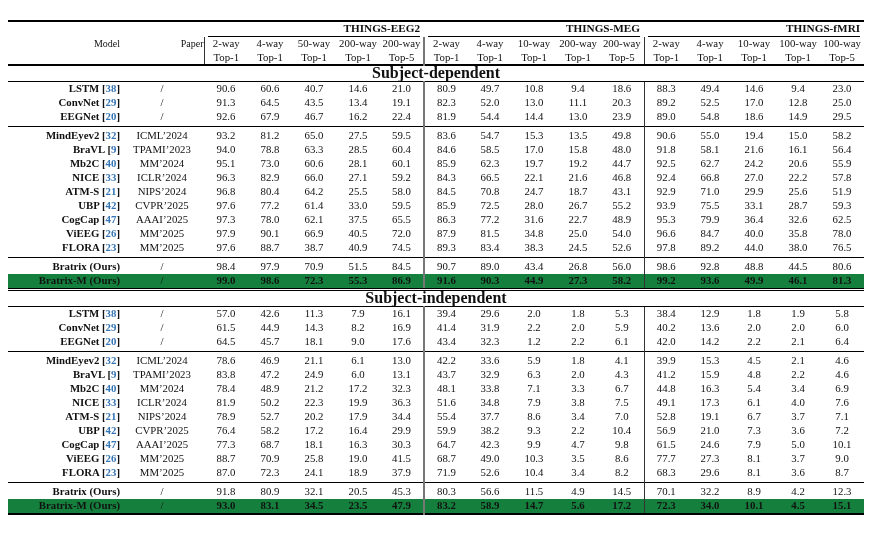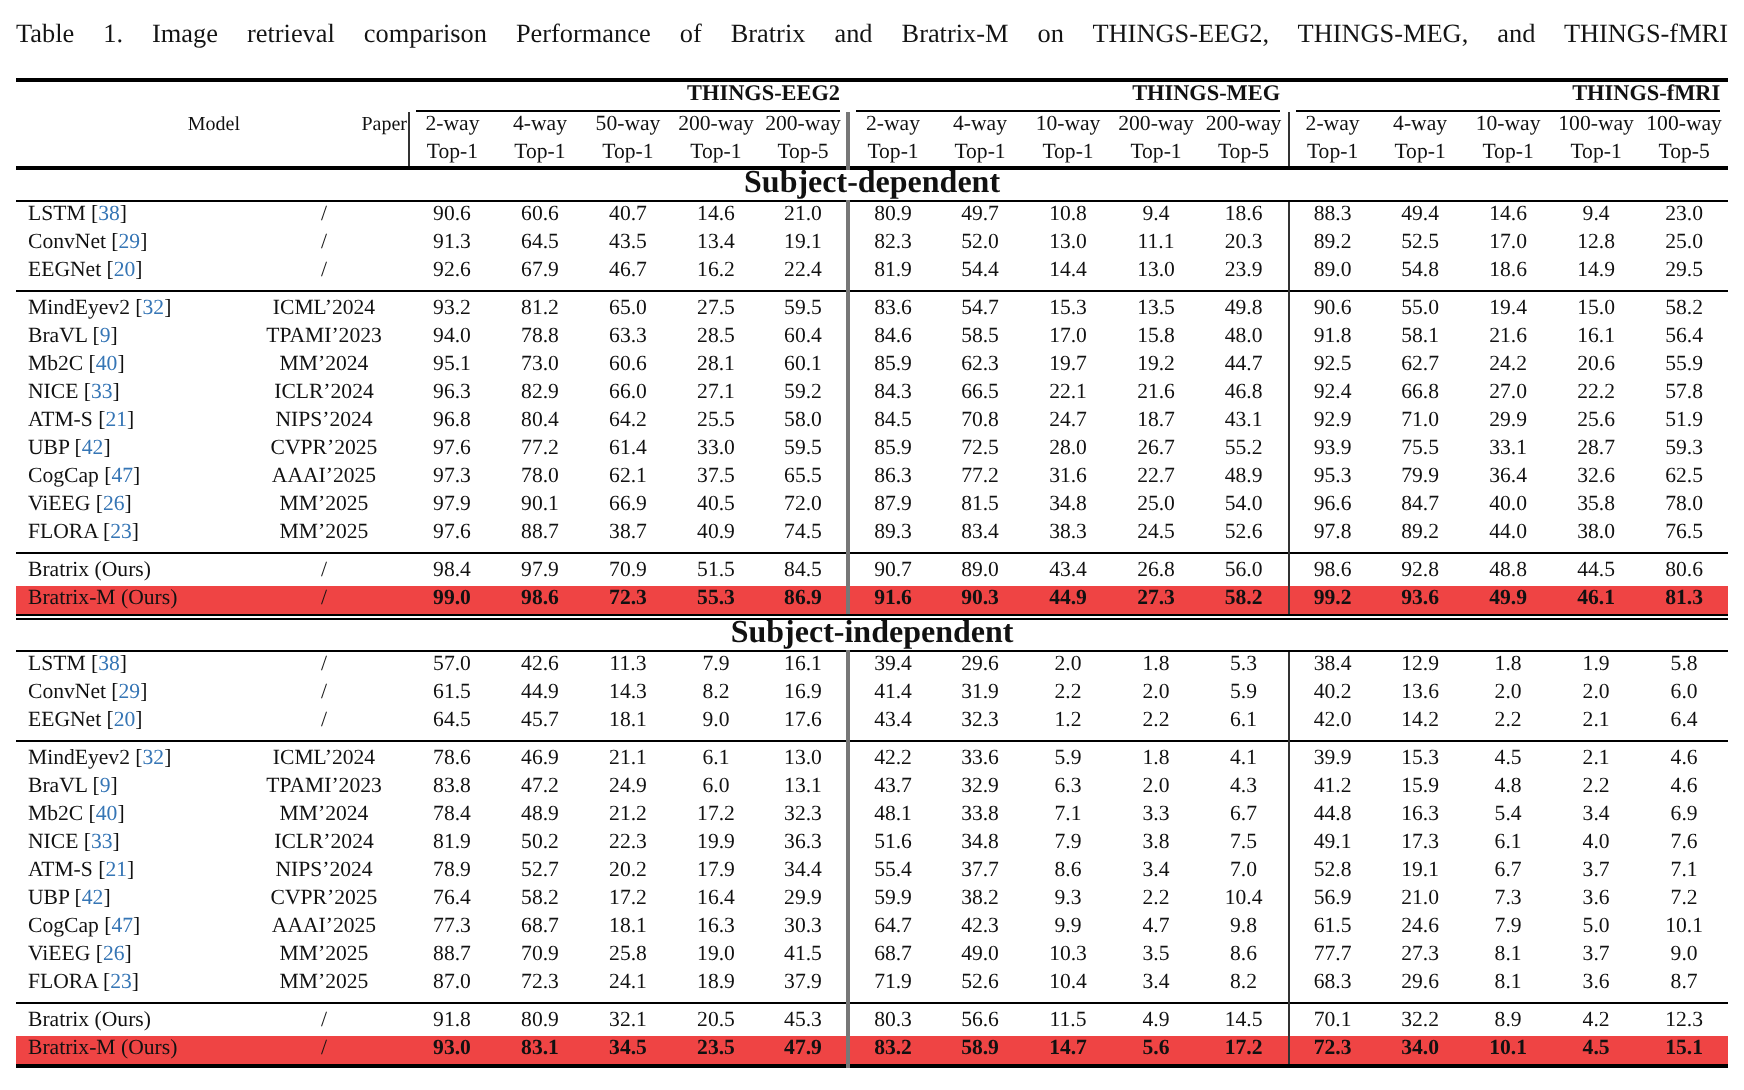--- a/index.html
+++ b/index.html
@@ -19,31 +19,30 @@
   thead tr.subhdr{height:13px;}
   thead tr:nth-child(3){border-bottom:2px solid #000;}
   .sepA{border-left:2px solid #777;}
   .sepB{border-left:1px solid #333;}
   .sepH{border-left:1px solid #333;}
   tbody tr.section td{font-weight:bold;font-size:16px;border-bottom:1px solid #000;padding:1px 0 2px 0;}
   tbody tr.data td{height:12px;}
   tbody tr.block-start td{border-top:1px solid #000;padding-top:3px;}
   tbody tr.block-end td{padding-bottom:3px;}
   tbody tr.sec-end{border-bottom:3px double #000;}
-  tbody td.model-cell{text-align:left;padding-left:6px;}
-  tbody tr.hl td{background:#ef4444;}
+  tbody td.model-cell{text-align:right;padding-left:6px;font-weight:bold;}
+  tbody tr.hl td{background:#15803d;}
   tbody tr.hl td.val{font-weight:bold;}
   .cite{color:#3575b5;}
 </style>
 </head>
 <body>
 
 <div class="page">
   <p class="caption">
-    <span class="cap-l1">Table 1.  Image retrieval comparison Performance of Bratrix and Bratrix-M on THINGS-EEG2, THINGS-MEG, and THINGS-fMRI</span>
   </p>
 
   <table>
     <colgroup>
       <col class="c-model">
         <col class="c-paper">
       <col class="c-val">
         <col class="c-val">
         <col class="c-val">
         <col class="c-val">

